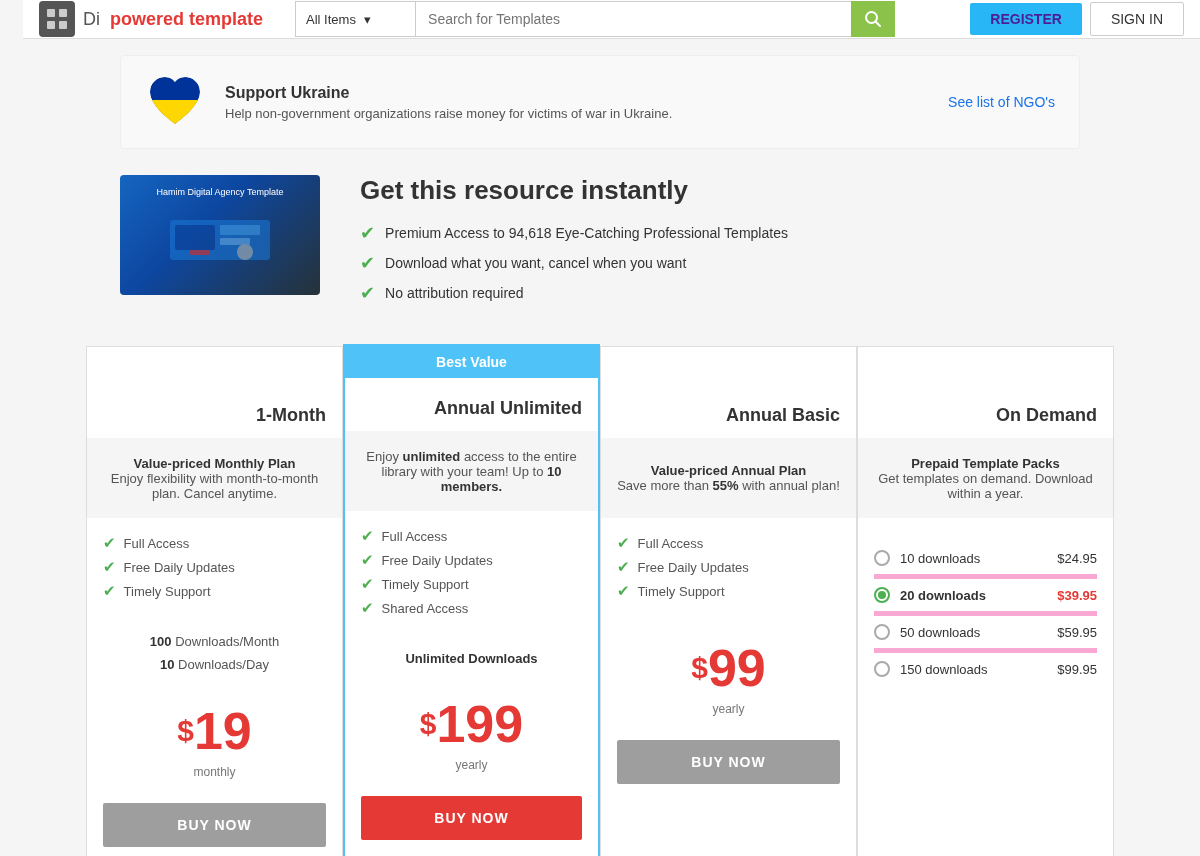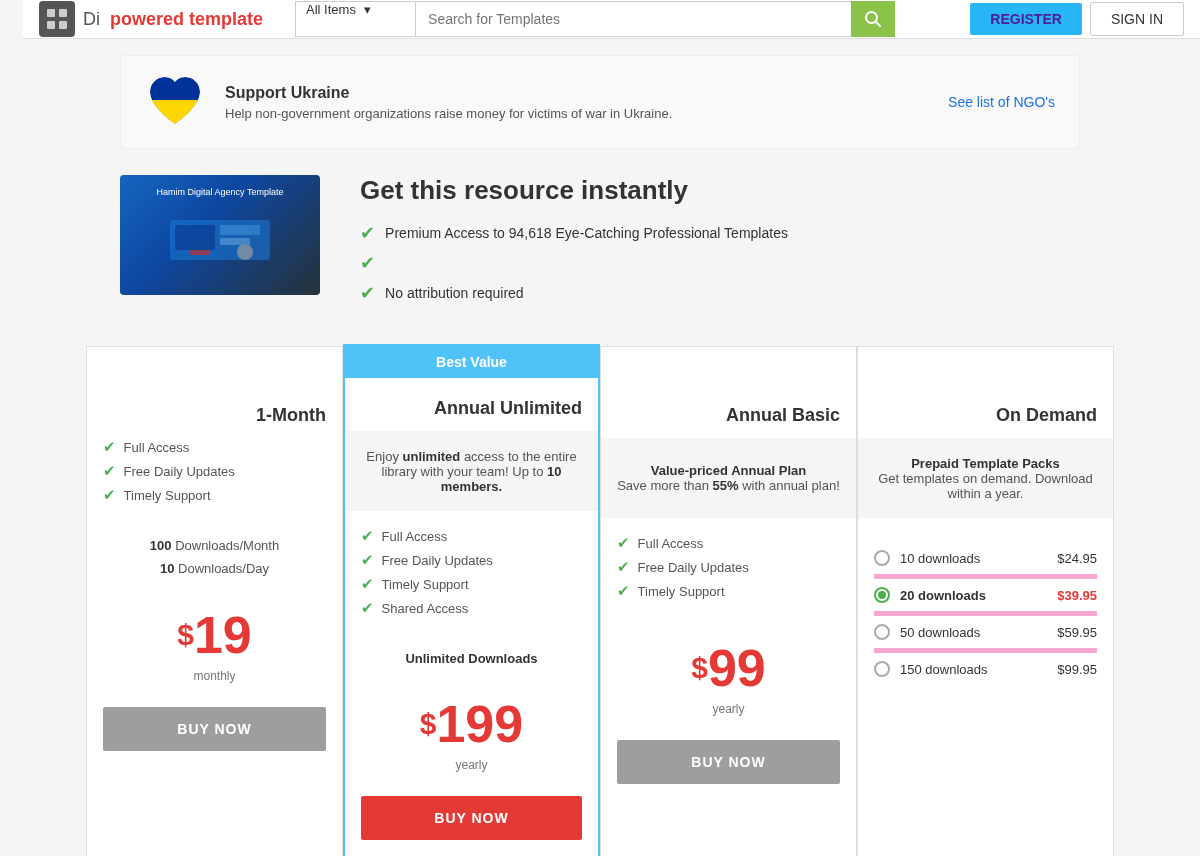--- a/index.html
+++ b/index.html
@@ -43,21 +43,21 @@
       max-width: 600px;
       margin-left: 20px;
     }
     .search-dropdown {
       border: 1px solid #ccc;
       border-right: none;
       padding: 0 10px;
       height: 36px;
       background: #fff;
       display: flex;
-      align-items: flex-start;
+      align-items: center;
       gap: 8px;
       cursor: pointer;
       min-width: 120px;
       font-size: 13px;
     }
     .search-input {
       flex: 1;
       height: 36px;
       border: 1px solid #ccc;
       border-right: none;
@@ -391,34 +391,41 @@
     </div>
   </div>
   <div class="resource-info">
     <h2>Get this resource instantly</h2>
     <div class="feature-item">
       <span class="check-icon">✔</span>
       <span>Premium Access to 94,618 Eye-Catching Professional Templates</span>
     </div>
     <div class="feature-item">
       <span class="check-icon">✔</span>
+      <span>Download what you want, cancel when you want</span>
     </div>
     <div class="feature-item">
       <span class="check-icon">✔</span>
       <span>No attribution required</span>
     </div>
   </div>
 </div>
 
 <div class="pricing-section">
   <div class="pricing-grid">
 
     <div class="pricing-card">
       <div style="height:38px; background:#fff;"></div>
       <div class="plan-title">1-Month</div>
+      <div class="plan-desc">
+        <div class="plan-desc-centered">
+          <b>Value-priced Monthly Plan</b><br>
+          Enjoy flexibility with month-to-month plan. Cancel anytime.
+        </div>
+      </div>
       <ul class="plan-features">
         <li><span class="check-icon">✔</span> Full Access</li>
         <li><span class="check-icon">✔</span> Free Daily Updates</li>
         <li><span class="check-icon">✔</span> Timely Support</li>
       </ul>
       <div class="plan-downloads">
         <b>100</b> Downloads/Month<br>
         <b>10</b> Downloads/Day
       </div>
       <div class="plan-price">

